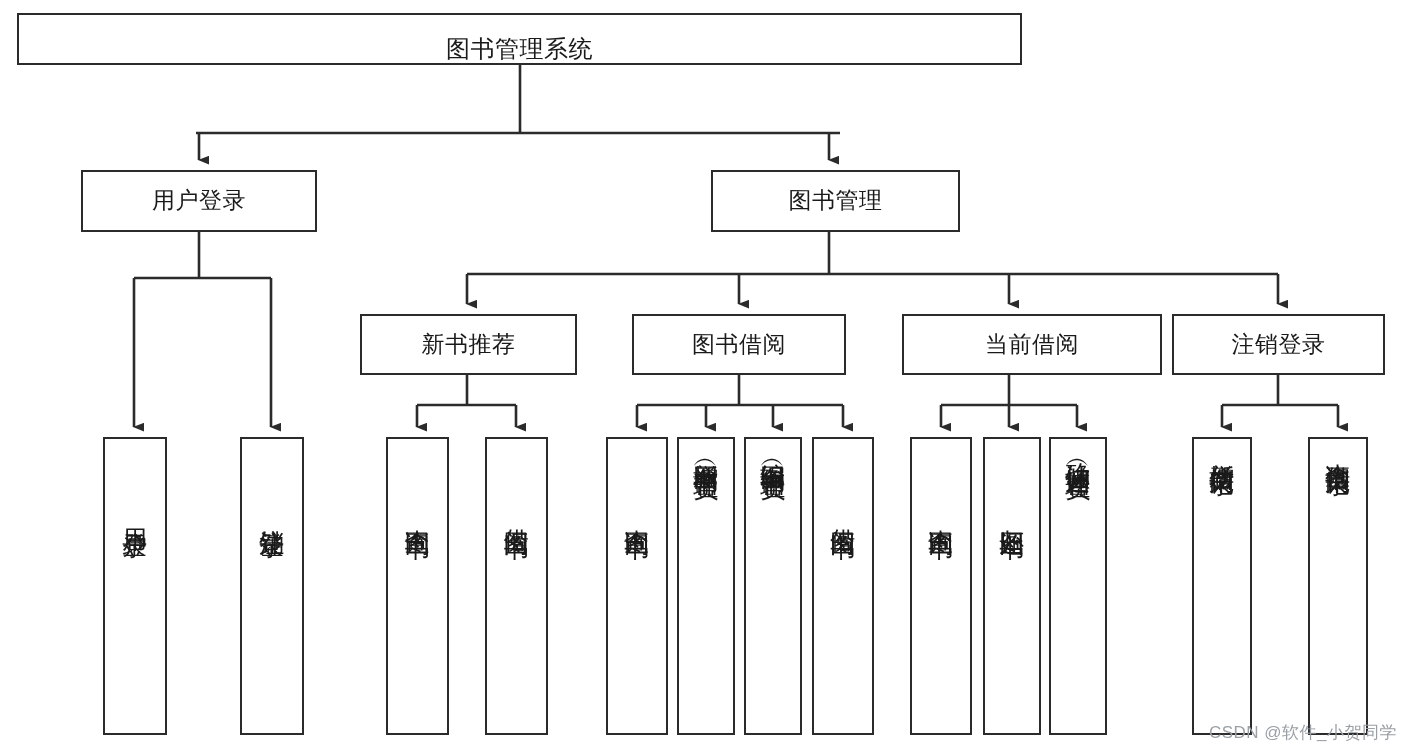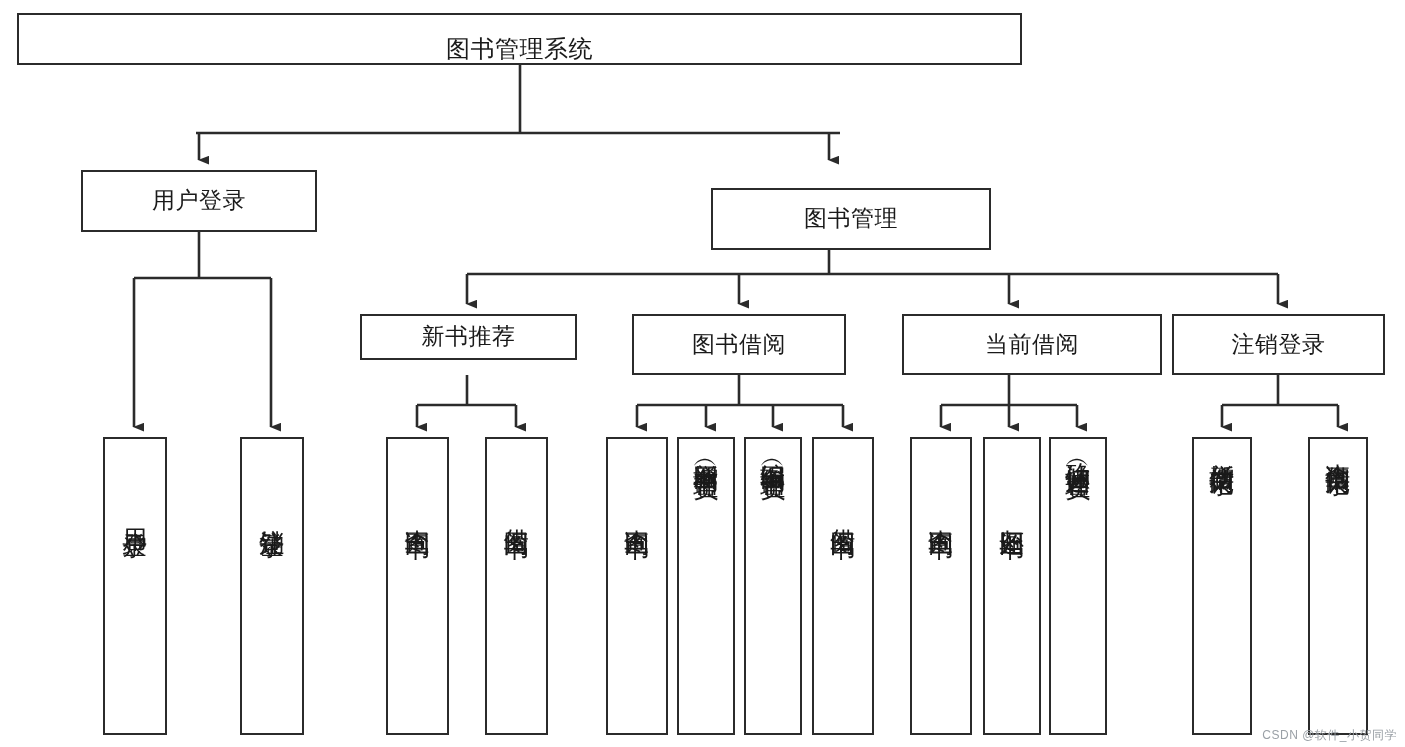--- a/index.html
+++ b/index.html
@@ -43,21 +43,21 @@
     line-height:1.05;
     letter-spacing:2px;
     white-space:nowrap;
   }
   .node.v.mid .lbl{margin-top:70px;}
   .node.v.tall .lbl{margin-top:4px;}
 
   #watermark{
     position:absolute;
     right:8px;bottom:3px;
-    font-size:12px;
+    font-size:17px;
     color:#9aa0a6;
     letter-spacing:0.5px;
     white-space:nowrap;
   }
 </style>
 </head>
 <body>
 
 <div id="stage">
 
@@ -111,25 +111,25 @@
     </g>
   </svg>
 
   <div class="node root" style="left:17px;top:13px;width:1005px;height:52px;">
     <span class="lbl">图书管理系统</span>
   </div>
 
   <div class="node h" style="left:81px;top:170px;width:236px;height:62px;">
     <span class="lbl">用户登录</span>
   </div>
-  <div class="node h" style="left:711px;top:188px;width:280px;height:62px;">
+  <div class="node h" style="left:711px;top:170px;width:249px;height:62px;">
     <span class="lbl">图书管理</span>
   </div>
 
-  <div class="node h" style="left:360px;top:314px;width:217px;height:46px;">
+  <div class="node h" style="left:360px;top:314px;width:217px;height:61px;">
     <span class="lbl">新书推荐</span>
   </div>
   <div class="node h" style="left:632px;top:314px;width:214px;height:61px;">
     <span class="lbl">图书借阅</span>
   </div>
   <div class="node h" style="left:902px;top:314px;width:260px;height:61px;">
     <span class="lbl">当前借阅</span>
   </div>
   <div class="node h" style="left:1172px;top:314px;width:213px;height:61px;">
     <span class="lbl">注销登录</span>

